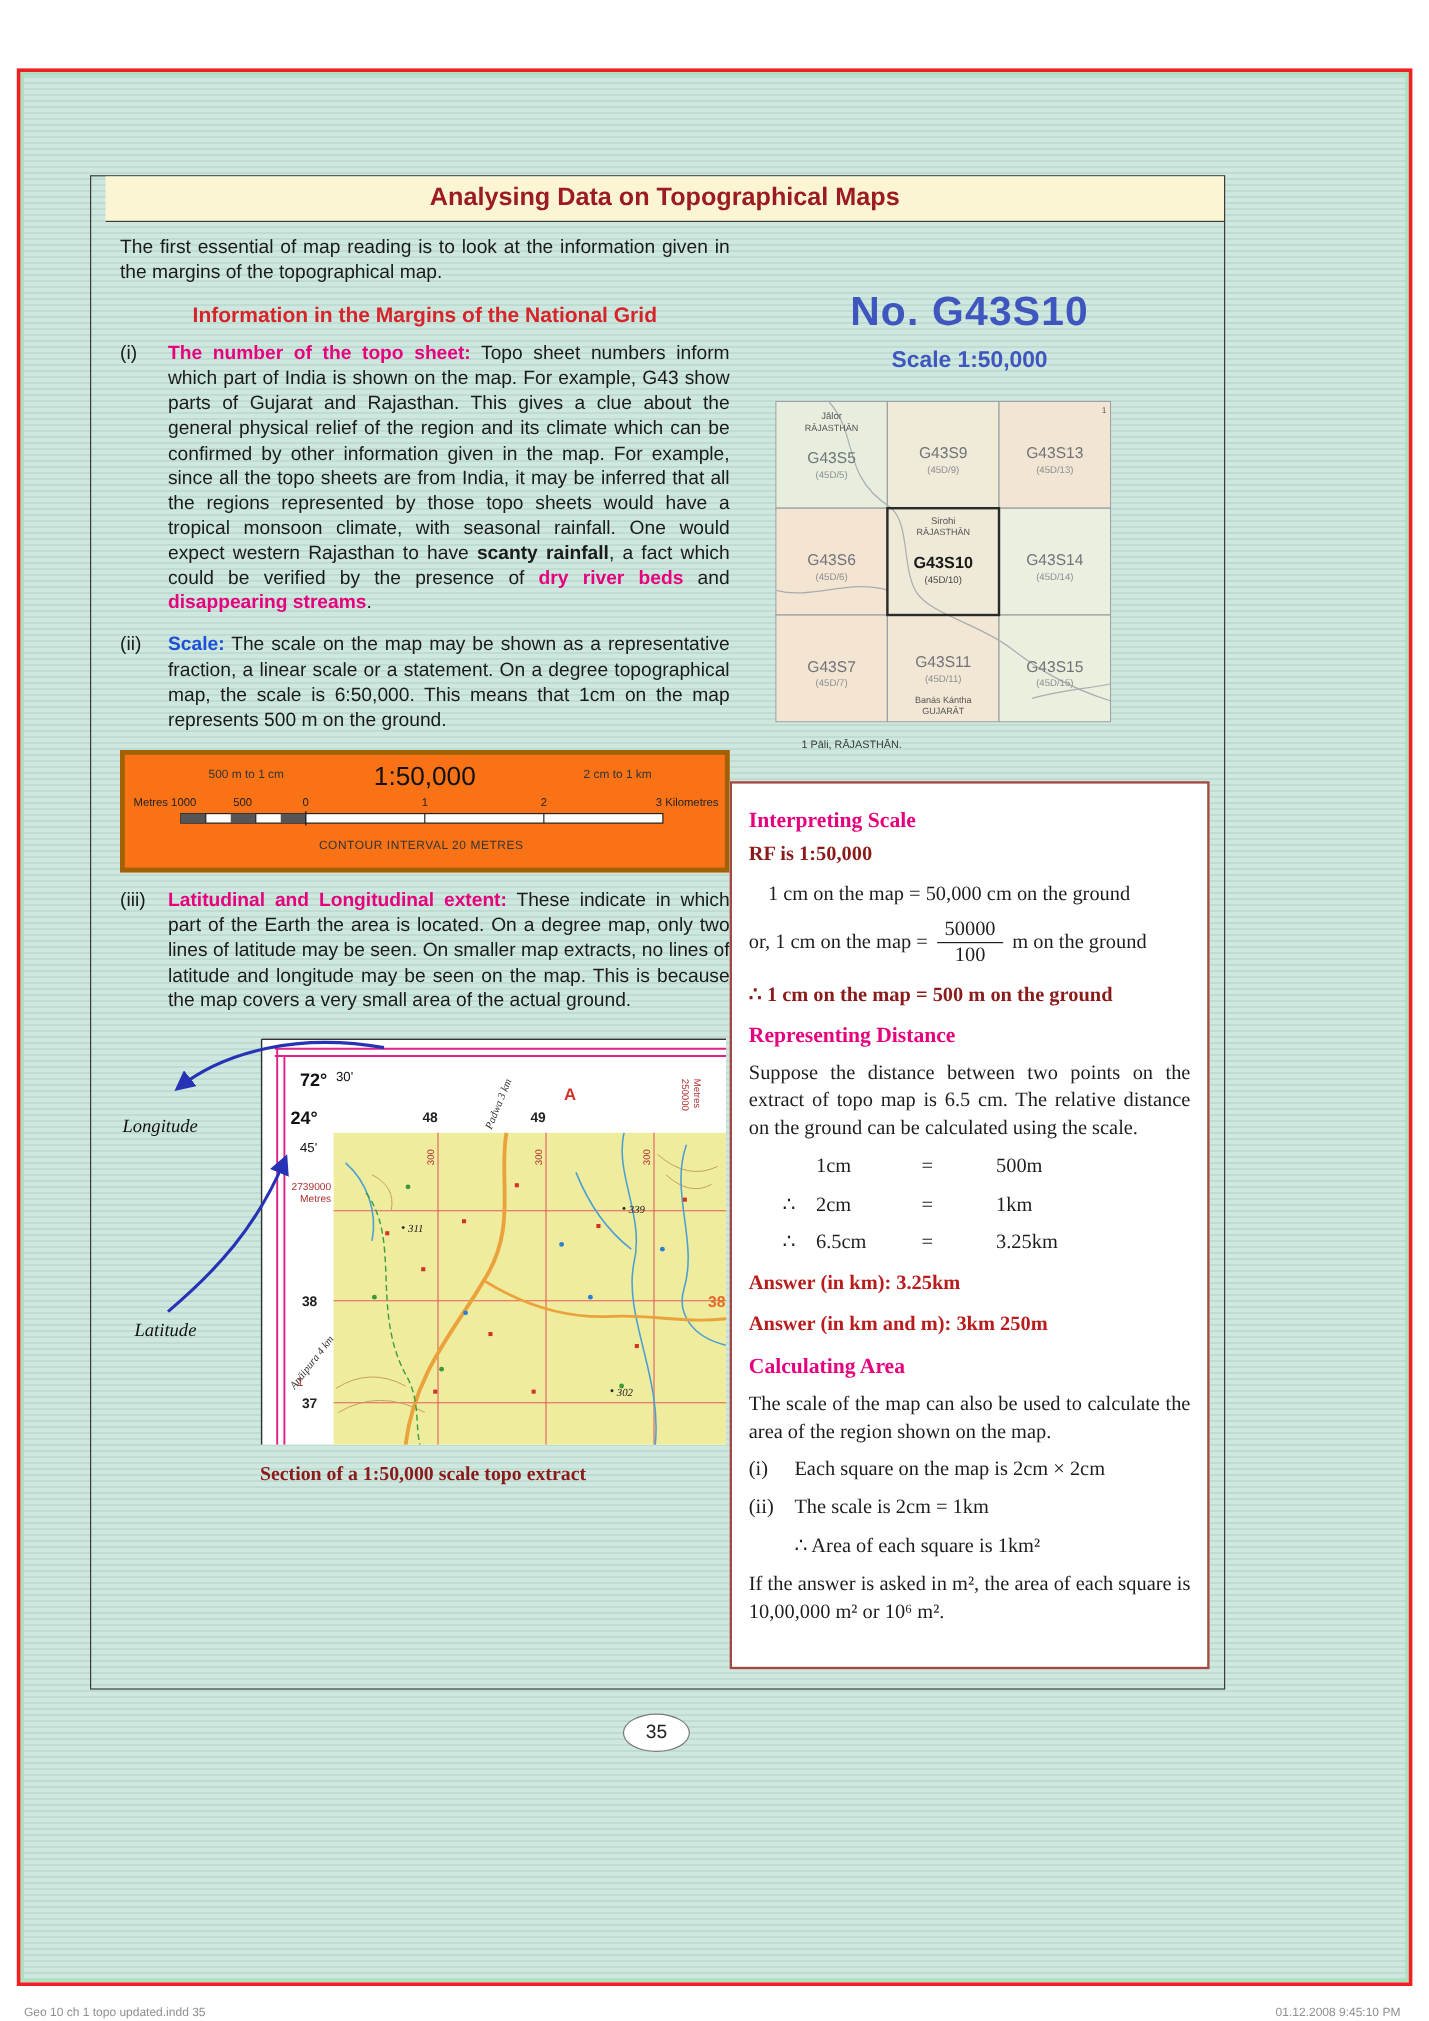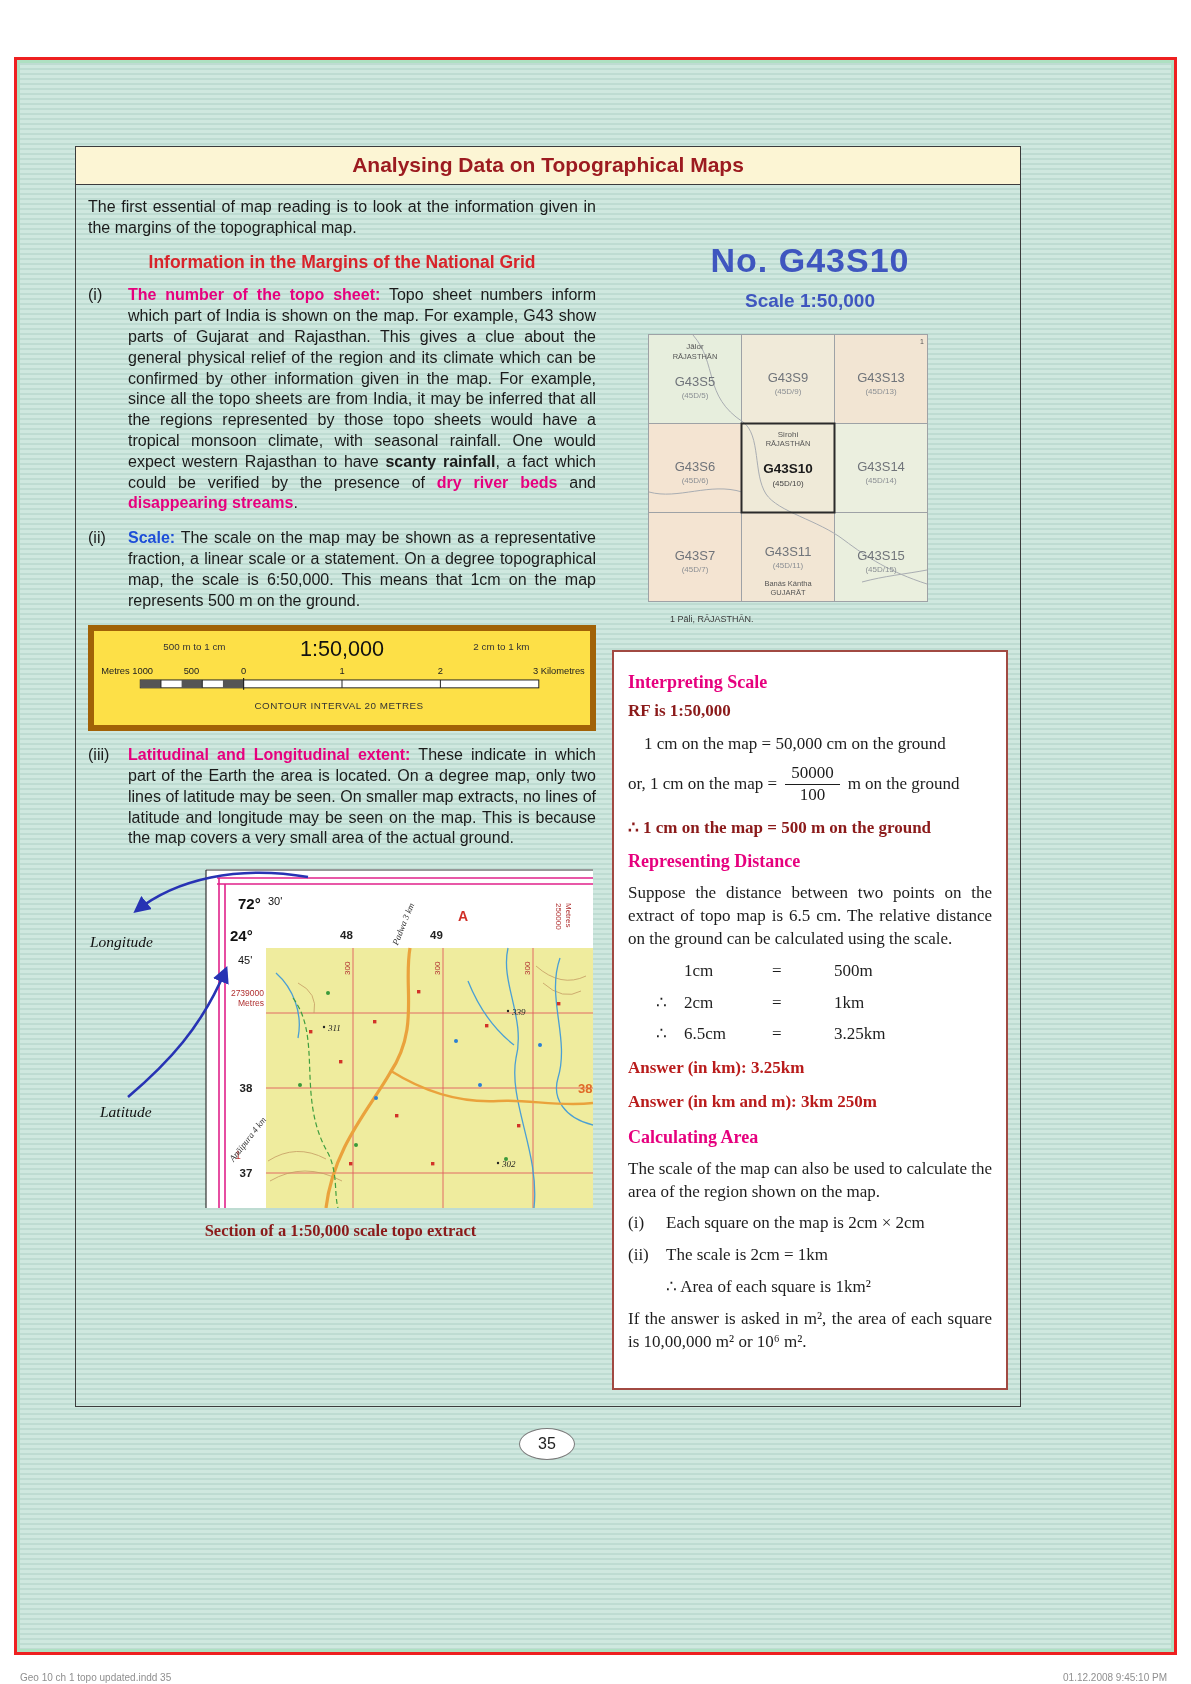--- a/index.html
+++ b/index.html
@@ -10,39 +10,40 @@
   }
   .green-panel {
     position:absolute; left:14px; top:57px; width:1163px; height:1598px;
     border:3px solid #ee2020;
     box-shadow: inset 0 0 0 3px #aee0c2;
     background: repeating-linear-gradient(180deg, #cfe8df 0px, #cfe8df 3px, #bedcd2 3px, #bedcd2 5px);
   }
   .content-box {
     position:absolute; left:75px; top:146px; width:946px;
     border:1px solid #3c3c3c;
+    padding-left:12px;
   }
   .title-bar {
     background:#fcf5d4; border-bottom:1px solid #3c3c3c; text-align:center;
     padding:6px 0 7px; font-size:21px; font-weight:bold; color:#9c1b20;
   }
-  .columns { display:flex; gap:16px; padding:12px 12px 16px 12px; }
+  .columns { display:flex; padding:12px 12px 16px 12px; }
   .col-left { width:508px; flex:none; font-size:16px; line-height:1.3; text-align:justify; }
   .col-right { flex:1; }
 
   .intro { margin-bottom:12px; }
   .red-heading { font-size:17.5px; font-weight:bold; color:#d8232a; margin-bottom:12px; text-align:center; }
   .list-item { display:flex; margin-bottom:14px; }
   .list-item .num { width:40px; flex:none; }
   .list-item .itext { flex:1; text-align:justify; }
   .lead-magenta { color:#e6007e; font-weight:bold; }
   .lead-blue { color:#1d4ed8; font-weight:bold; }
   .mag-bold { color:#e6007e; font-weight:bold; }
 
-  .scale-fig { border:6px solid #a16207; background:#fde047; margin:4px 0 14px 0; padding:3px 2px; }
+  .scale-fig { border:4px solid #a16207; background:#f97316; margin:4px 0 14px 0; padding:3px 2px; }
   .scale-fig svg { display:block; width:100%; }
 
   .map-figure { position:relative; width:505px; margin-top:2px; }
   .map-caption { width:505px; text-align:center; font-family:"Liberation Serif", serif;
     font-weight:bold; color:#8b1a1a; font-size:16.5px; margin-top:6px; }
 
   .sheet-title { margin-top:44px; text-align:center; font-size:34px; font-weight:bold;
     color:#3f56bf; letter-spacing:1px; }
   .sheet-scale { margin-top:10px; text-align:center; font-size:19px; font-weight:bold; color:#3f56bf; }
   .grid-figure { width:324px; margin:22px auto 0; }

